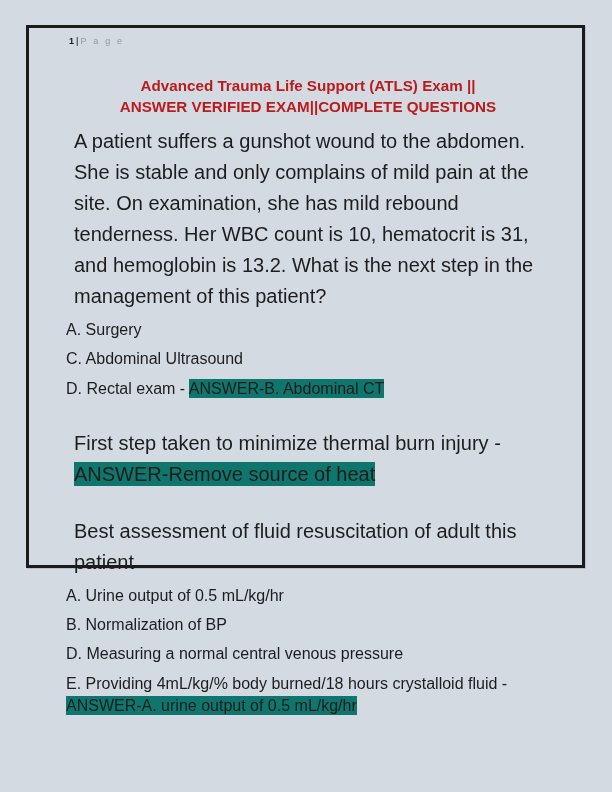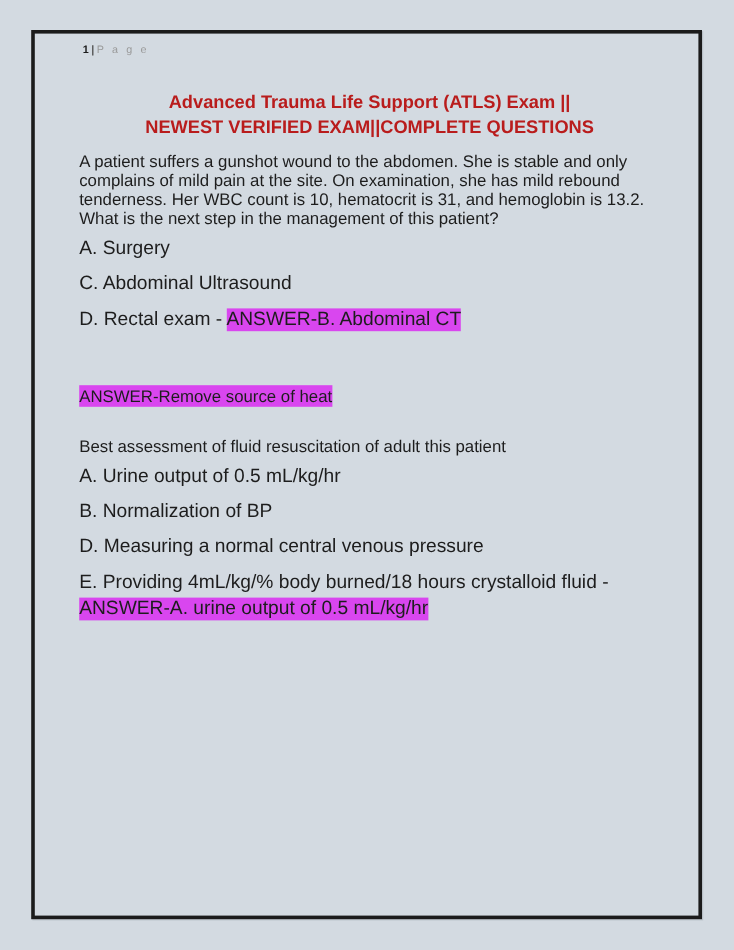--- a/index.html
+++ b/index.html
@@ -11,21 +11,21 @@
     height: 792px;
     background: #d3dae1;
     font-family: "Liberation Sans", sans-serif;
     overflow: hidden;
   }
   .page-frame {
     position: absolute;
     left: 26px;
     top: 25px;
     width: 559px;
-    height: 741px;
+    height: 543px;
     border: 3px solid #1b1b1b;
     box-sizing: border-box;
     background: #d3dae1;
     box-shadow: 1px 1px 0 0 #b9c0c7;
   }
   .page-header {
     position: absolute;
     left: 40px;
     top: 8px;
     font-size: 9px;
@@ -59,71 +59,71 @@
     font-size: 15.2px;
     line-height: 21px;
     text-align: center;
     margin: 0 0 9px 0;
     padding: 0 4px;
   }
   .doc-title .tline {
     display: block;
   }
   .para {
-    font-size: 14px;
-    line-height: 16px;
+    font-size: 20px;
+    line-height: 31px;
     color: #1d1d1d;
-    margin: 0 0 7px 0;
+    margin: 0 0 7px 8px;
   }
   .option {
     font-size: 16px;
     line-height: 22.3px;
     color: #1d1d1d;
     margin: 0 0 7px 0;
   }
   .spacer {
     height: 21px;
   }
   .spacer-sm {
     height: 19px;
   }
   .hl {
-    background: #d946ef;
+    background: #0f766e;
     color: #1d1d1d;
     padding: 1px 0 1px 0;
     box-decoration-break: clone;
     -webkit-box-decoration-break: clone;
   }
 </style>
 </head>
 <body>
 
 <div class="page-frame">
 
   <div class="page-header">
     <span class="pg-num">1</span><span class="pg-sep">|</span><span class="pg-word">P a g e</span>
   </div>
 
   <div class="content">
 
     <div class="doc-title">
       <span class="tline">Advanced Trauma Life Support (ATLS) Exam ||</span>
-      <span class="tline">NEWEST VERIFIED EXAM||COMPLETE QUESTIONS</span>
+      <span class="tline">ANSWER VERIFIED EXAM||COMPLETE QUESTIONS</span>
     </div>
 
     <p class="para">A patient suffers a gunshot wound to the abdomen. She is stable and only complains of mild pain at the site. On examination, she has mild rebound tenderness. Her WBC count is 10, hematocrit is 31, and hemoglobin is 13.2. What is the next step in the management of this patient?</p>
 
     <p class="option">A. Surgery</p>
     <p class="option">C. Abdominal Ultrasound</p>
 
     <p class="option"><span>D. Rectal exam - </span><span class="hl">ANSWER-B. Abdominal CT</span></p>
 
     <div class="spacer"></div>
 
-    <p class="para"><br><span class="hl">ANSWER-Remove source of heat</span></p>
+    <p class="para"><span>First step taken to minimize thermal burn injury -</span><br><span class="hl">ANSWER-Remove source of heat</span></p>
 
     <div class="spacer-sm"></div>
 
     <p class="para">Best assessment of fluid resuscitation of adult this patient</p>
 
     <p class="option">A. Urine output of 0.5 mL/kg/hr</p>
     <p class="option">B. Normalization of BP</p>
     <p class="option">D. Measuring a normal central venous pressure</p>
 
     <p class="option"><span>E. Providing 4mL/kg/% body burned/18 hours crystalloid fluid - </span><span class="hl">ANSWER-A. urine output of 0.5 mL/kg/hr</span></p>

